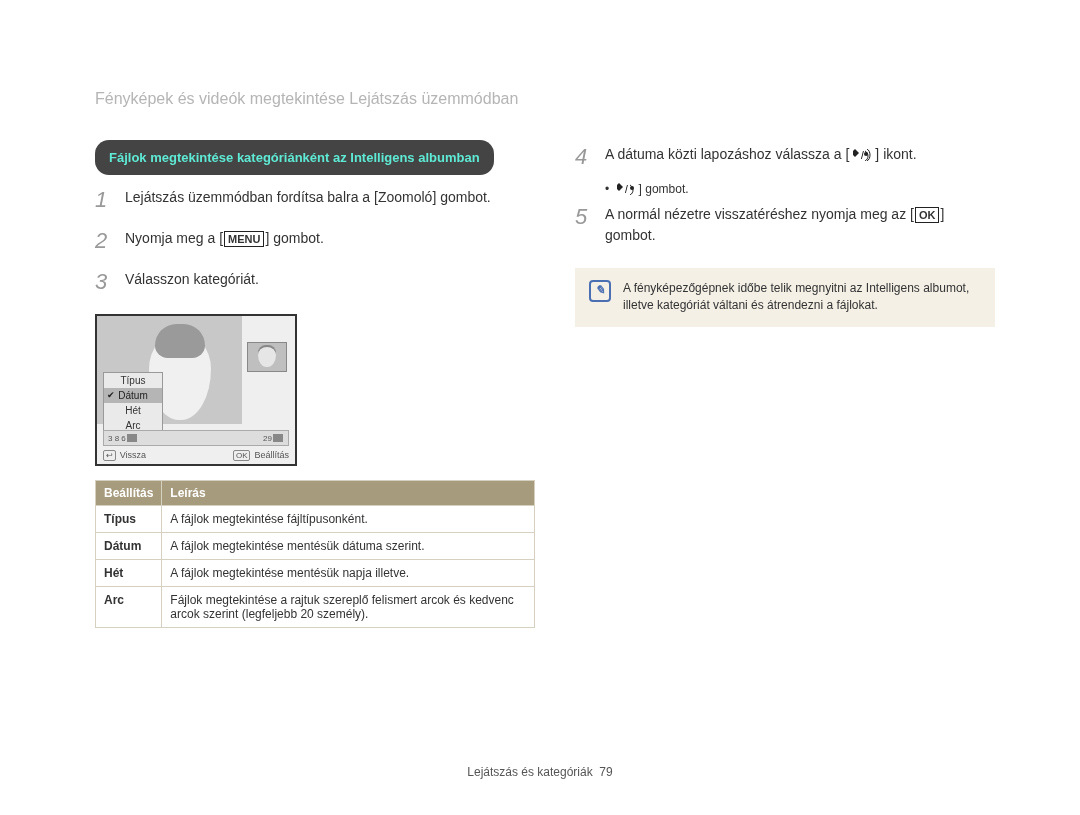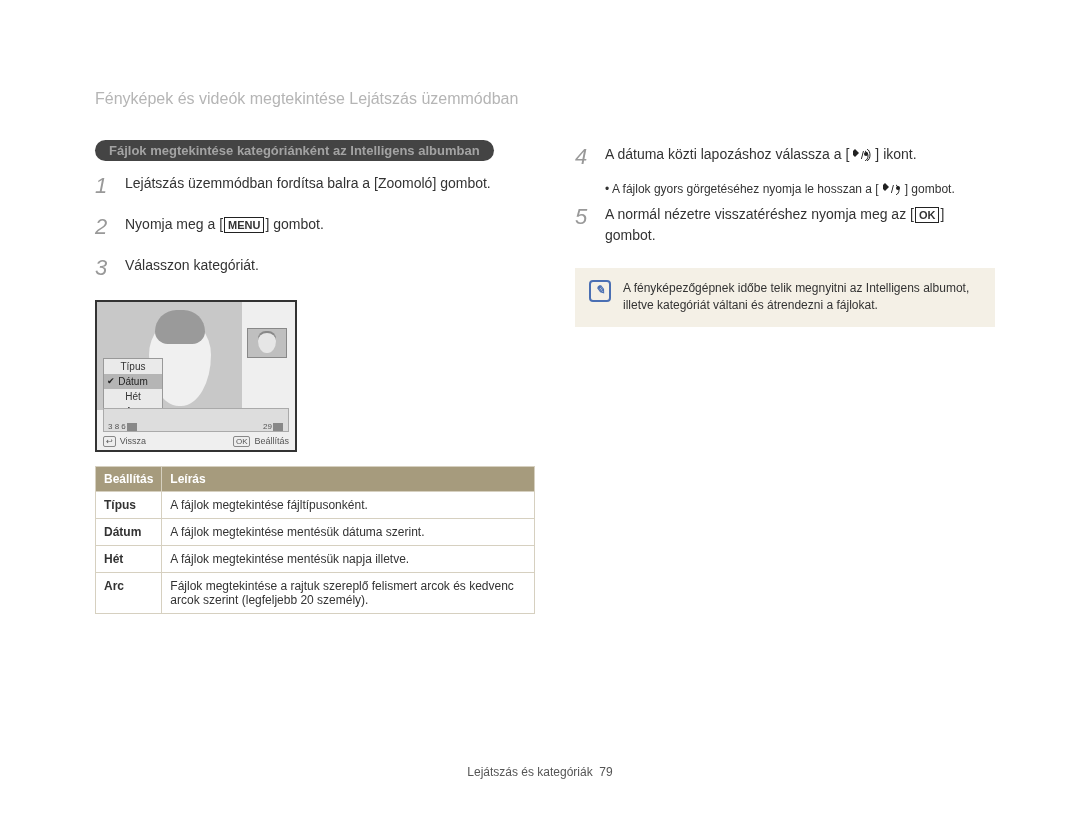--- a/index.html
+++ b/index.html
@@ -25,24 +25,24 @@
   .columns {
     display: flex;
     gap: 40px;
   }
   .col-left, .col-right {
     flex: 1;
   }
   .pill {
     display: inline-block;
     background: #444;
-    color: #a3a3a3;
+    color: #5eead4;
     font-weight: 700;
     font-size: 13px;
-    padding: 3px 14px;
+    padding: 10px 14px;
     border-radius: 14px;
     margin-bottom: 8px;
   }
   .intro {
     font-size: 13px;
     line-height: 1.45;
     margin-bottom: 24px;
   }
   .steps {
     font-size: 14px;
@@ -111,22 +111,22 @@
   .lcd-thumb::before { content:""; position:absolute; left:10px; top:2px; width:18px;height:10px;
     background:#888; border-radius:14px 14px 4px 4px; }
   .lcd-menu {
     position: absolute; left: 6px; top: 56px; width: 60px;
     background: #eaeaea; border: 1px solid #999; font-size: 10px;
   }
   .lcd-menu div { padding: 2px 6px; text-align: center; }
   .lcd-menu .sel { background: #b5b5b5; color: #222; position: relative; }
   .lcd-menu .sel::before { content: "✔"; position: absolute; left: 3px; font-size: 9px; }
   .lcd-strip {
-    position: absolute; left: 6px; bottom: 18px; right: 6px; height: 24px;
-    background: #ddd; border: 1px solid #aaa; display:flex; align-items:flex-end;
+    position: absolute; left: 6px; bottom: 18px; right: 6px; height: 16px;
+    background: #ddd; border: 1px solid #aaa; display:flex; align-items:center;
     font-size: 8px; color:#555; padding:0 4px;
   }
   .lcd-strip .b { width:10px; height:8px; margin:0 1px; background:#888; display:inline-block; }
   .lcd-strip .gap { flex:1; }
   .lcd-bottom {
     position: absolute; left: 6px; right: 6px; bottom: 2px; height: 14px; display:flex;
     align-items:center; font-size: 9px; color:#555;
   }
   .lcd-bottom .k { border:1px solid #888; border-radius:2px; padding:0 2px; margin-right:4px;
     background:#eee; font-size:8px;}
@@ -269,21 +269,21 @@
               <svg width="22" height="12">
                   <path d="M4 0 L8 4 L4 8 L2 6 L2 2 Z" fill="#222"></path>
                   <text x="10" y="10" font-size="10">/</text>
                   <path d="M16 0 C20 2 20 10 16 12 M14 2 C18 4 18 10 14 12" stroke="#222" fill="none"></path>
                   <circle cx="15" cy="5" r="2" fill="#222"></circle>
                 </svg>
             </span><span>] ikont.</span>
           </div>
         </div>
         <div class="bullet">
-          <span>A fájlok gyors görgetéséhez nyomja le hosszan a [</span><span class="icon-pair">
+          <span class="icon-pair">
             <svg width="22" height="12">
                 <path d="M4 0 L8 4 L4 8 L2 6 L2 2 Z" fill="#222"></path>
                 <text x="10" y="10" font-size="10">/</text>
                 <circle cx="17" cy="5" r="2" fill="#222"></circle>
                 <path d="M15 2 C19 4 19 10 15 12" stroke="#222" fill="none"></path>
               </svg>
           </span><span>] gombot.</span>
         </div>
         <div class="step">
           <div class="step-num">5</div>

